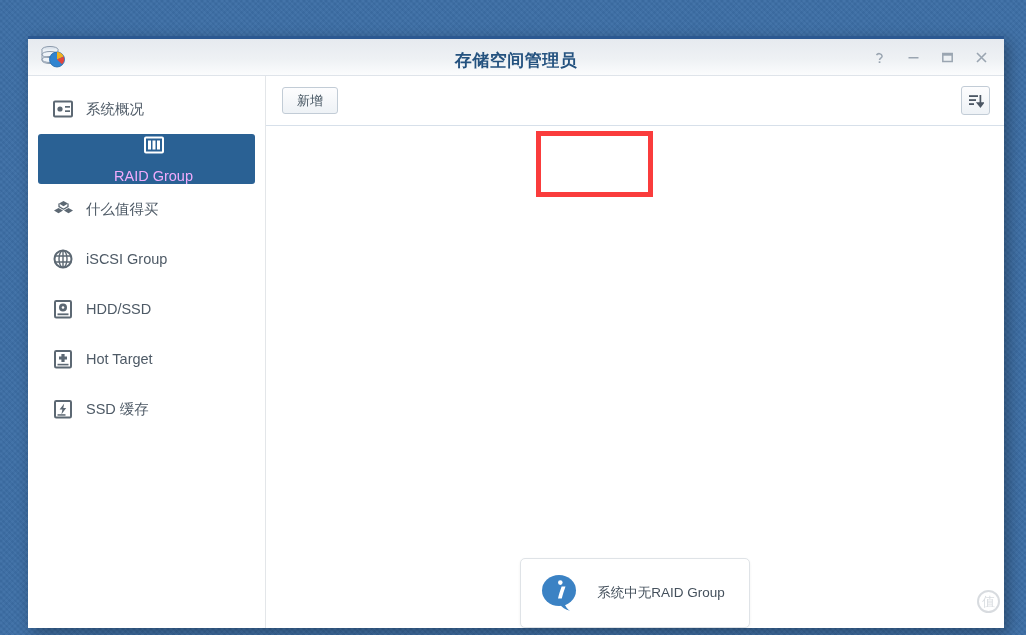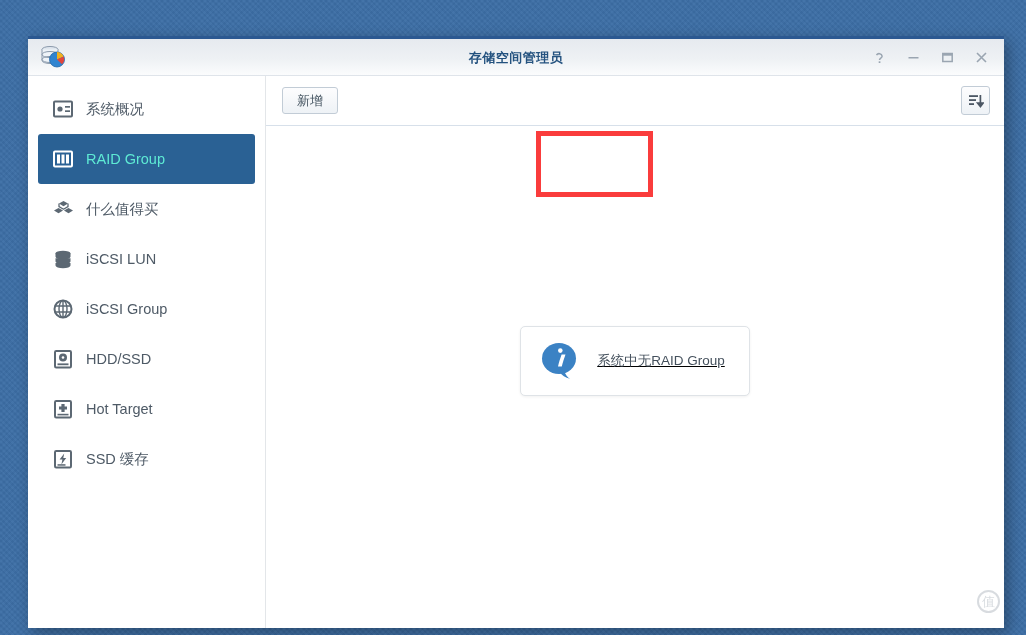--- a/index.html
+++ b/index.html
@@ -37,21 +37,21 @@
     border-bottom: 1px solid #dfe4ea;
   }
   #app-icon {
     position: absolute; left: 12px; top: 6px;
     width: 26px; height: 24px;
   }
   #window-title {
     position: absolute;
     left: 0; right: 0; top: 10px;
     text-align: center;
-    font-size: 13px;
+    font-size: 17px;
     font-weight: bold;
     color: #24527f;
     letter-spacing: 0.5px;
     pointer-events: none;
   }
   .win-btns {
     position: absolute; right: 8px; top: 0;
     height: 37px;
     display: flex; align-items: center; gap: 4px;
   }
@@ -82,21 +82,22 @@
     align-items: center;
     gap: 12px;
     padding-left: 14px;
     border-radius: 3px;
     cursor: pointer;
     color: #4e5a66;
     font-size: 14.5px;
   }
   .nav-item.active {
     background: #2a6194;
-    color: #5eead4;
+    color: #f0abfc;
+    flex-direction: column;
   }
   .nav-icon {
     width: 22px; height: 22px;
     flex: 0 0 22px;
     display: flex; align-items: center; justify-content: center;
     color: #5c6873;
   }
   .nav-item.active .nav-icon { color: #ffffff; }
   .nav-label { white-space: nowrap; }
 
@@ -139,24 +140,23 @@
     border-radius: 3px;
     display: flex; align-items: center; justify-content: center;
     cursor: pointer;
     color: #4c5764;
   }
 
   #content-area {
     flex: 1 1 auto;
     position: relative;
     display: flex;
-    align-items: center;
+    align-items: flex-end;
     justify-content: center;
     background: #ffffff;
-    text-decoration: underline;
   }
   #empty-box {
     margin-top: -48px;
     min-width: 228px;
     height: 70px;
     padding: 0 24px 0 18px;
     background: #ffffff;
     border: 1px solid #dfe3e7;
     border-radius: 5px;
     box-shadow: 0 1px 3px rgba(0,0,0,0.06);
@@ -280,31 +280,20 @@
           <svg width="21" height="19" viewBox="0 0 21 19">
             <path d="M10.5 1 L15 3.6 L10.5 6.2 L6 3.6 Z" fill="currentColor"></path>
             <path d="M5.5 8 L10 10.6 L5.5 13.2 L1 10.6 Z" fill="currentColor"></path>
             <path d="M15.5 8 L20 10.6 L15.5 13.2 L11 10.6 Z" fill="currentColor"></path>
             <path d="M6 3.6 v3 l4.5 2.6 M15 3.6 v3 l-4.5 2.6" stroke="currentColor" stroke-width="1.3" fill="none"></path>
           </svg>
         </span>
         <span class="nav-label">什么值得买</span>
       </div>
 
-      <div class="nav-item">
-        <span class="nav-icon">
-          <svg width="20" height="19" viewBox="0 0 20 19">
-            <ellipse cx="10" cy="3.4" rx="7.5" ry="2.6" fill="currentColor"></ellipse>
-            <path d="M2.5 3.4 v3.4 a7.5 2.6 0 0 0 15 0 v-3.4 z" fill="currentColor"></path>
-            <path d="M2.5 8.2 v3.4 a7.5 2.6 0 0 0 15 0 v-3.4 z" fill="currentColor"></path>
-            <path d="M2.5 13 v2.6 a7.5 2.6 0 0 0 15 0 v-2.6 z" fill="currentColor"></path>
-          </svg>
-        </span>
-        <span class="nav-label">iSCSI LUN</span>
-      </div>
 
       <div class="nav-item">
         <span class="nav-icon">
           <svg width="20" height="20" viewBox="0 0 20 20">
             <circle cx="10" cy="10" r="8.5" fill="none" stroke="currentColor" stroke-width="2"></circle>
             <ellipse cx="10" cy="10" rx="4" ry="8.5" fill="none" stroke="currentColor" stroke-width="1.4"></ellipse>
             <path d="M1.8 7 h16.4 M1.8 13 h16.4 M10 1.5 v17" stroke="currentColor" stroke-width="1.4" fill="none"></path>
           </svg>
         </span>
         <span class="nav-label">iSCSI Group</span>

